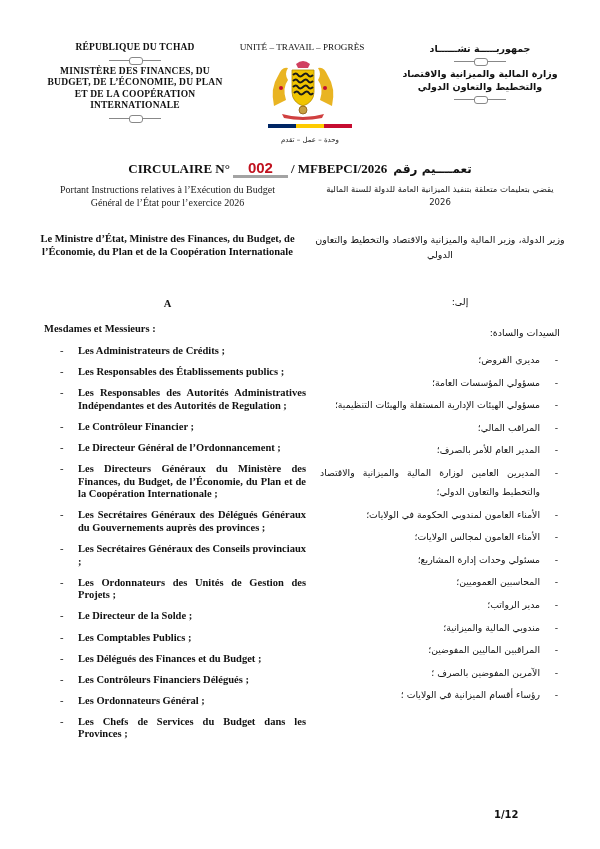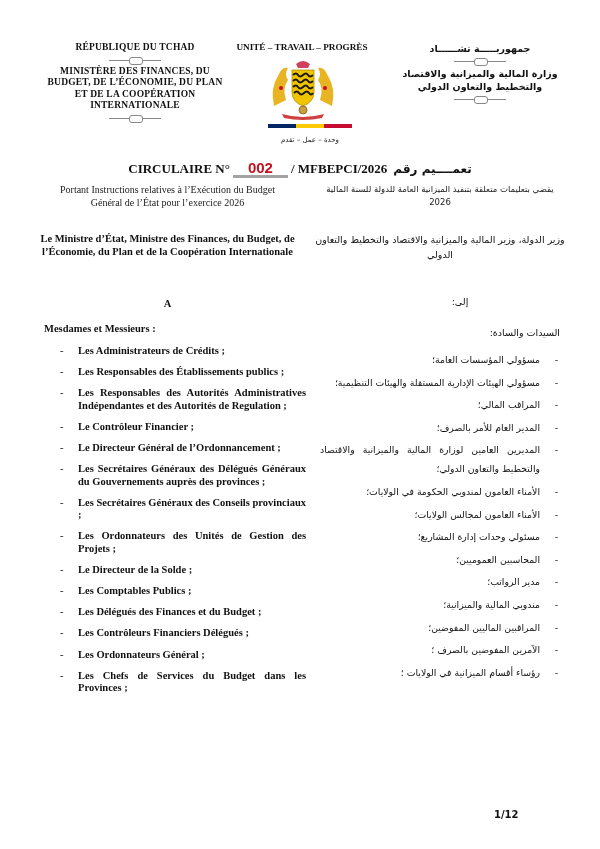--- a/index.html
+++ b/index.html
@@ -3,21 +3,21 @@
 <meta charset="utf-8">
 <style>
   html, body { margin:0; padding:0; background:#ffffff; }
   body { width:600px; height:849px; position:relative; overflow:hidden; font-family:"Liberation Serif", serif; color:#111; }
   .abs { position:absolute; }
   .hdr-fr { left:40px; top:42px; width:190px; text-align:center; font-weight:bold; font-size:9.5px; line-height:11.5px; letter-spacing:0.2px; }
   .hdr-fr .rep { margin-bottom:2px; }
   .orn { display:block; margin:2px auto; width:52px; height:8px; position:relative; }
   .orn::before { content:""; position:absolute; left:0; right:0; top:4px; border-top:1px solid #888; }
   .orn::after { content:""; position:absolute; left:20px; top:1px; width:12px; height:6px; border:1px solid #888; border-radius:3px; background:#fff; }
-  .hdr-mid { left:232px; top:42px; width:140px; text-align:center; font-weight:bold; font-size:9.2px; }
+  .hdr-mid { left:232px; top:42px; width:140px; text-align:center; font-weight:normal; font-size:9.2px; }
   .crest { left:268px; top:58px; width:70px; height:62px; }
   .flag { left:268px; top:124px; width:84px; height:4px; display:flex; }
   .flag div { flex:1; }
   .motto-ar { left:260px; top:136px; width:100px; text-align:center; font-family:"DejaVu Sans", sans-serif; font-size:7px; color:#222; direction:rtl; }
   .hdr-ar { left:390px; top:42px; width:180px; text-align:center; direction:rtl; font-family:"DejaVu Sans", sans-serif; font-weight:bold; font-size:9.5px; line-height:13px; }
   .title { left:0; width:600px; top:160px; text-align:center; font-weight:bold; font-size:13px; }
   .title .num { color:#c0121f; font-family:"Liberation Sans", sans-serif; font-weight:bold; font-size:15px; display:inline-block; width:55px; border-bottom:3px solid #a3a3a3; text-align:center; line-height:15px; margin:0 3px; }
   .title .ar { font-family:"DejaVu Sans", sans-serif; font-size:12px; margin-left:6px; }
   .sub-fr { left:45px; top:183px; width:245px; text-align:center; font-size:10px; line-height:13px; color:#222; }
   .sub-ar { left:315px; top:183px; width:250px; text-align:center; font-family:"DejaVu Sans", sans-serif; direction:rtl; font-size:8.5px; line-height:13px; color:#222; }
@@ -92,32 +92,34 @@
 
 <div class="abs dear-fr">Mesdames et Messieurs :</div>
 <div class="abs dear-ar">السيدات والسادة:</div>
 
 <ul class="list-fr">
   <li>Les Administrateurs de Crédits ;</li>
   <li>Les Responsables des Établissements publics ;</li>
   <li>Les Responsables des Autorités Administratives Indépendantes et des Autorités de Regulation ;</li>
   <li>Le Contrôleur Financier ;</li>
   <li>Le Directeur Général de l’Ordonnancement ;</li>
+  <li>Les Directeurs Généraux du Ministère des Finances, du Budget, de l’Économie, du Plan et de la Coopération Internationale ;</li>
   <li>Les Secrétaires Généraux des Délégués Généraux du Gouvernements auprès des provinces ;</li>
   <li>Les Secrétaires Généraux des Conseils provinciaux ;</li>
   <li>Les Ordonnateurs des Unités de Gestion des Projets ;</li>
   <li>Le Directeur de la Solde ;</li>
   <li>Les Comptables Publics ;</li>
   <li>Les Délégués des Finances et du Budget ;</li>
   <li>Les Contrôleurs Financiers Délégués ;</li>
   <li>Les Ordonnateurs Général ;</li>
   <li>Les Chefs de Services du Budget dans les Provinces ;</li>
 </ul>
 
 <ul class="list-ar">
+  <li>مديري القروض؛</li>
   <li>مسؤولي المؤسسات العامة؛</li>
   <li>مسؤولي الهيئات الإدارية المستقلة والهيئات التنظيمية؛</li>
   <li>المراقب المالي؛</li>
   <li>المدير العام للأمر بالصرف؛</li>
   <li>المديرين العامين لوزارة المالية والميزانية والاقتصاد والتخطيط والتعاون الدولي؛</li>
   <li>الأمناء العامون لمندوبي الحكومة في الولايات؛</li>
   <li>الأمناء العامون لمجالس الولايات؛</li>
   <li>مسئولي وحدات إدارة المشاريع؛</li>
   <li>المحاسبين العموميين؛</li>
   <li>مدير الرواتب؛</li>

